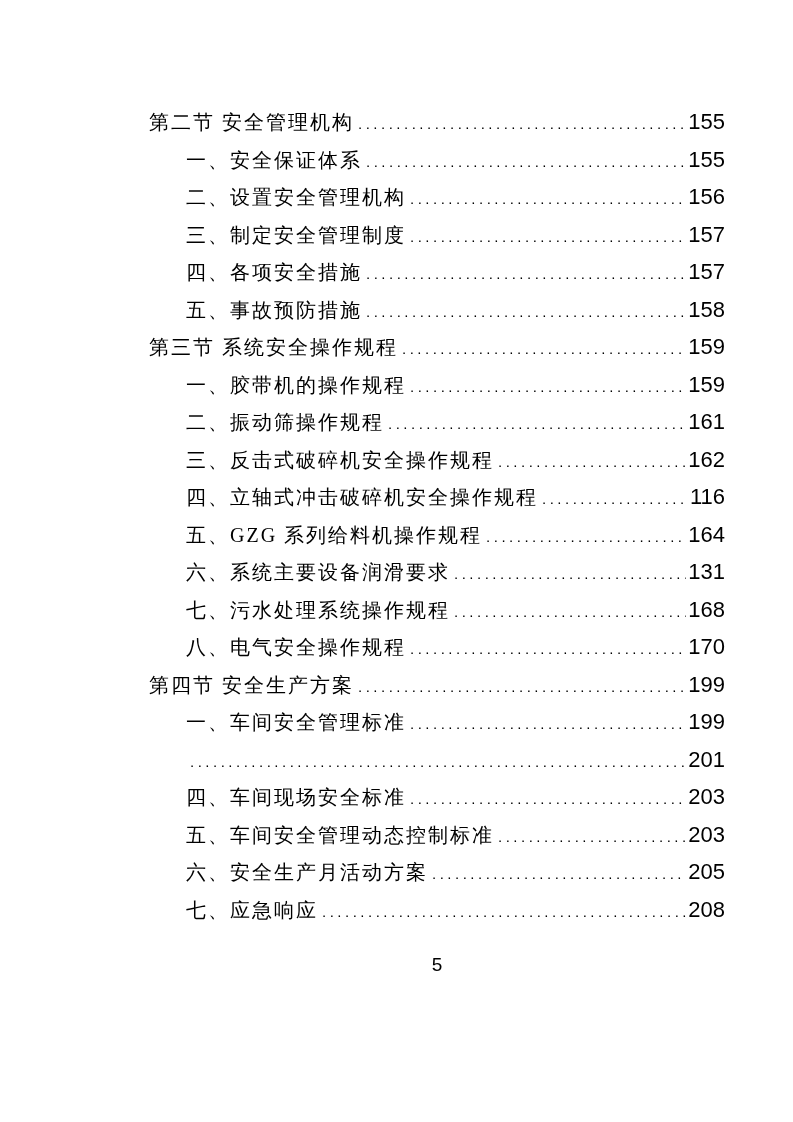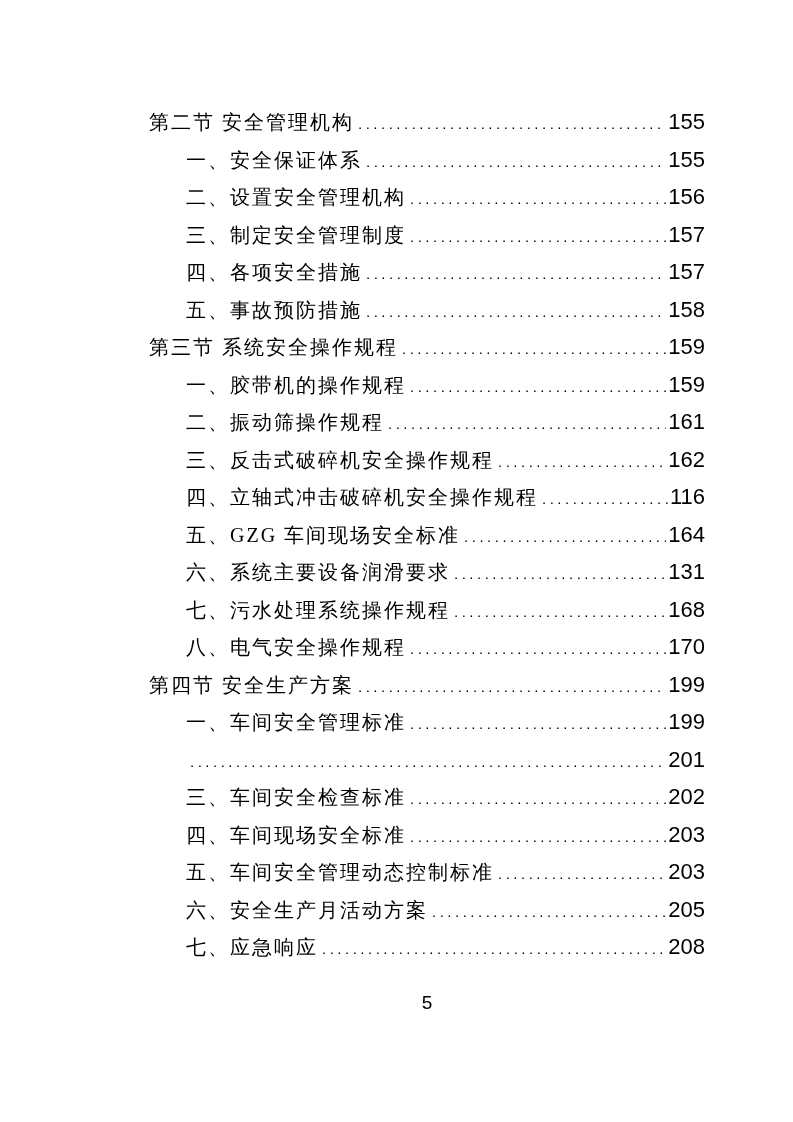--- a/index.html
+++ b/index.html
@@ -11,21 +11,21 @@
     width: 793px;
     height: 1122px;
     color: #000000;
     font-family: "Liberation Serif", serif;
     overflow: hidden;
   }
   .page {
     box-sizing: border-box;
     width: 793px;
     height: 1122px;
-    padding: 103px 88px 0 149px;
+    padding: 103px 68px 0 149px;
     background: #ffffff;
   }
   .toc-row {
     display: flex;
     align-items: baseline;
     height: 37.5px;
     font-size: 20px;
     line-height: 37.5px;
     cursor: pointer;
   }
@@ -117,21 +117,21 @@
     <span class="label">三、反击式破碎机安全操作规程</span>
     <span class="leader"></span>
     <span class="pagenum">162</span>
   </div>
   <div class="toc-row sub">
     <span class="label">四、立轴式冲击破碎机安全操作规程</span>
     <span class="leader"></span>
     <span class="pagenum">116</span>
   </div>
   <div class="toc-row sub">
-    <span class="label">五、GZG 车间现场安全标准</span>
+    <span class="label">五、GZG 系列给料机操作规程</span>
     <span class="leader"></span>
     <span class="pagenum">164</span>
   </div>
   <div class="toc-row sub">
     <span class="label">六、系统主要设备润滑要求</span>
     <span class="leader"></span>
     <span class="pagenum">131</span>
   </div>
   <div class="toc-row sub">
     <span class="label">七、污水处理系统操作规程</span>
@@ -151,25 +151,20 @@
   <div class="toc-row sub">
     <span class="label">一、车间安全管理标准</span>
     <span class="leader"></span>
     <span class="pagenum">199</span>
   </div>
   <div class="toc-row sub">
     <span class="leader"></span>
     <span class="pagenum">201</span>
   </div>
   <div class="toc-row sub">
-    <span class="label">三、车间安全检查标准</span>
-    <span class="leader"></span>
-    <span class="pagenum">202</span>
-  </div>
-  <div class="toc-row sub">
     <span class="label">四、车间现场安全标准</span>
     <span class="leader"></span>
     <span class="pagenum">203</span>
   </div>
   <div class="toc-row sub">
     <span class="label">五、车间安全管理动态控制标准</span>
     <span class="leader"></span>
     <span class="pagenum">203</span>
   </div>
   <div class="toc-row sub">

